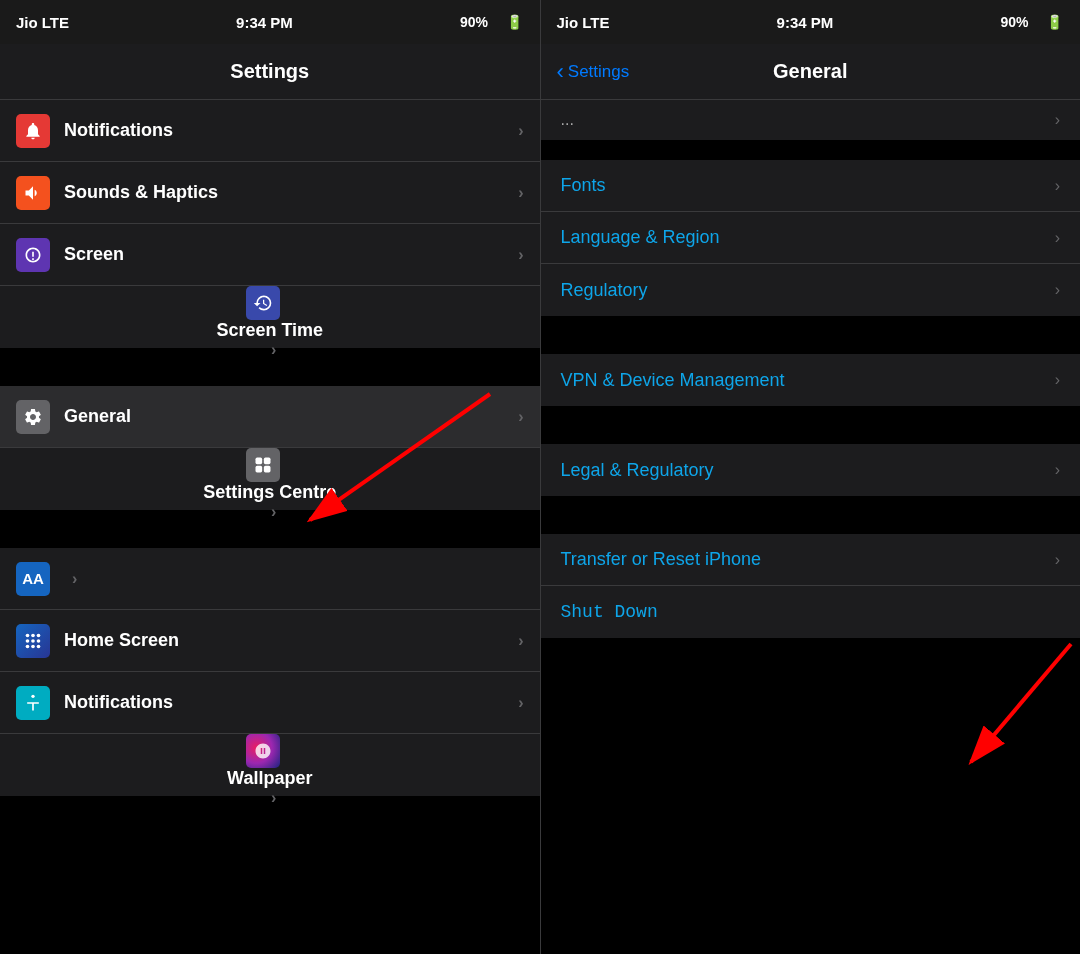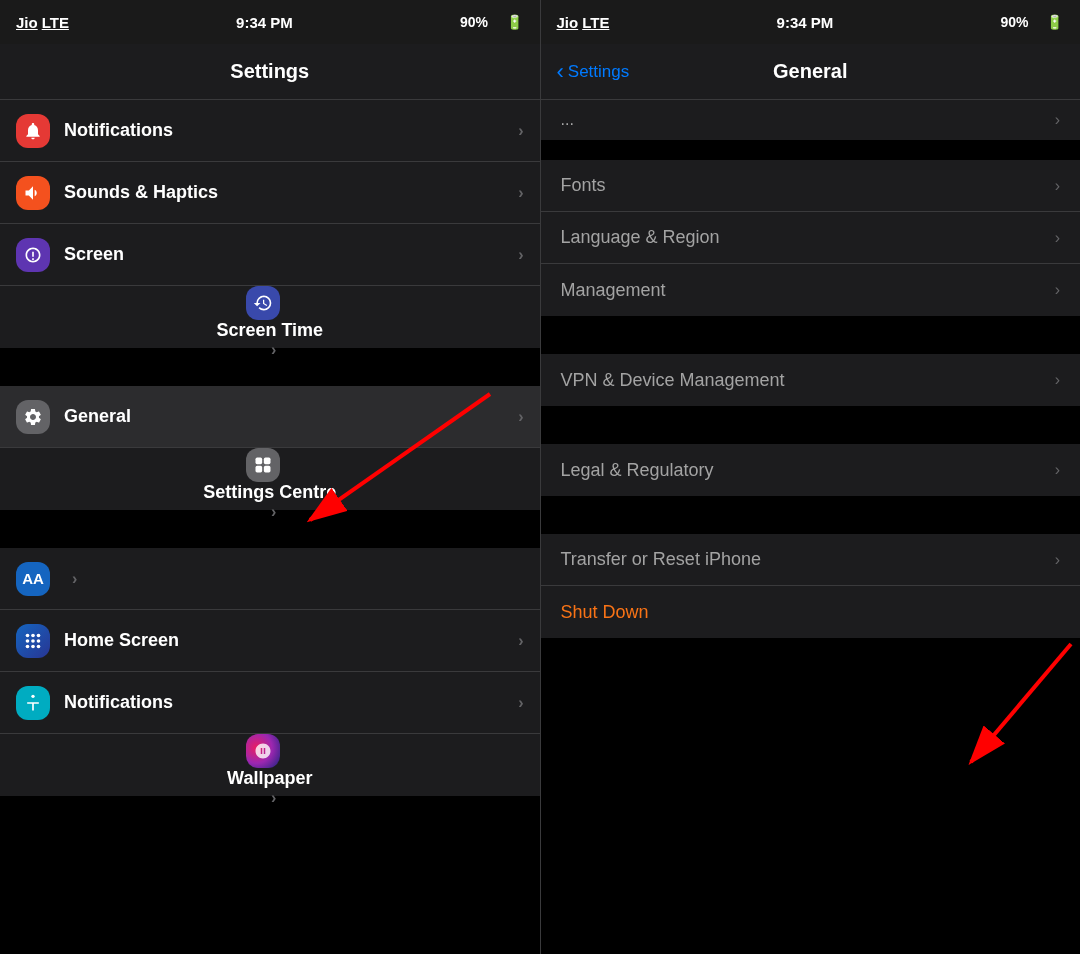--- a/index.html
+++ b/index.html
@@ -17,21 +17,21 @@
       height: 44px;
       background: #1a1a1a;
       display: flex;
       align-items: center;
       justify-content: space-between;
       padding: 0 16px;
       font-size: 15px;
       font-weight: 600;
       color: #fff;
     }
-    .status-bar .left { display: flex; align-items: flex-start; gap: 4px; text-decoration: underline; }
+    .status-bar .left { display: flex; align-items: flex-start; gap: 4px; }
     .status-bar .center { font-size: 15px; font-weight: 600; }
     .status-bar .right { display: flex; gap: 18px; font-size: 14px; }
 
     
     .panel {
       flex: 1;
       display: flex;
       flex-direction: column;
       background: #1c1c1e;
       overflow: hidden;
@@ -86,21 +86,21 @@
       border-bottom: 1px solid #3a3a3c;
       cursor: pointer;
       position: relative;
     }
     .list-item:last-child { border-bottom: none; flex-direction: column; }
     .list-item.highlighted { background: #2c2c2e; }
 
     .item-icon {
       width: 34px;
       height: 34px;
-      border-radius: 12px;
+      border-radius: 5px;
       display: flex;
       align-items: center;
       justify-content: center;
       margin-right: 14px;
       flex-shrink: 0;
       font-size: 18px;
     }
 
     .item-label {
       flex: 1;
@@ -123,23 +123,23 @@
       padding: 0 20px;
       height: 52px;
       background: #1c1c1e;
       border-bottom: 1px solid #3a3a3c;
       cursor: pointer;
     }
     .gen-item:last-child { border-bottom: none; }
     .gen-item .gen-label {
       flex: 1;
       font-size: 18px;
-      color: #a3a3a3;
-    }
-    .gen-item .gen-label.blue { color: #f97316; }
+      color: #0ea5e9;
+    }
+    .gen-item .gen-label.blue { color: #0ea5e9; font-family: Liberation Mono, monospace; }
     .gen-item .gen-chevron {
       color: #636366;
       font-size: 16px;
     }
 
     .group-gap {
       height: 36px;
       background: #000;
     }
     .group-gap-small {
@@ -337,21 +337,21 @@
     <div class="section-group">
       <div class="gen-item">
         <span class="gen-label">Fonts</span>
         <span class="gen-chevron">›</span>
       </div>
       <div class="gen-item">
         <span class="gen-label">Language &amp; Region</span>
         <span class="gen-chevron">›</span>
       </div>
       <div class="gen-item">
-        <span class="gen-label">Management</span>
+        <span class="gen-label">Regulatory</span>
         <span class="gen-chevron">›</span>
       </div>
     </div>
 
     <div class="group-gap"></div>
 
     <div class="section-group">
       <div class="gen-item">
         <span class="gen-label">VPN &amp; Device Management</span>
         <span class="gen-chevron">›</span>

